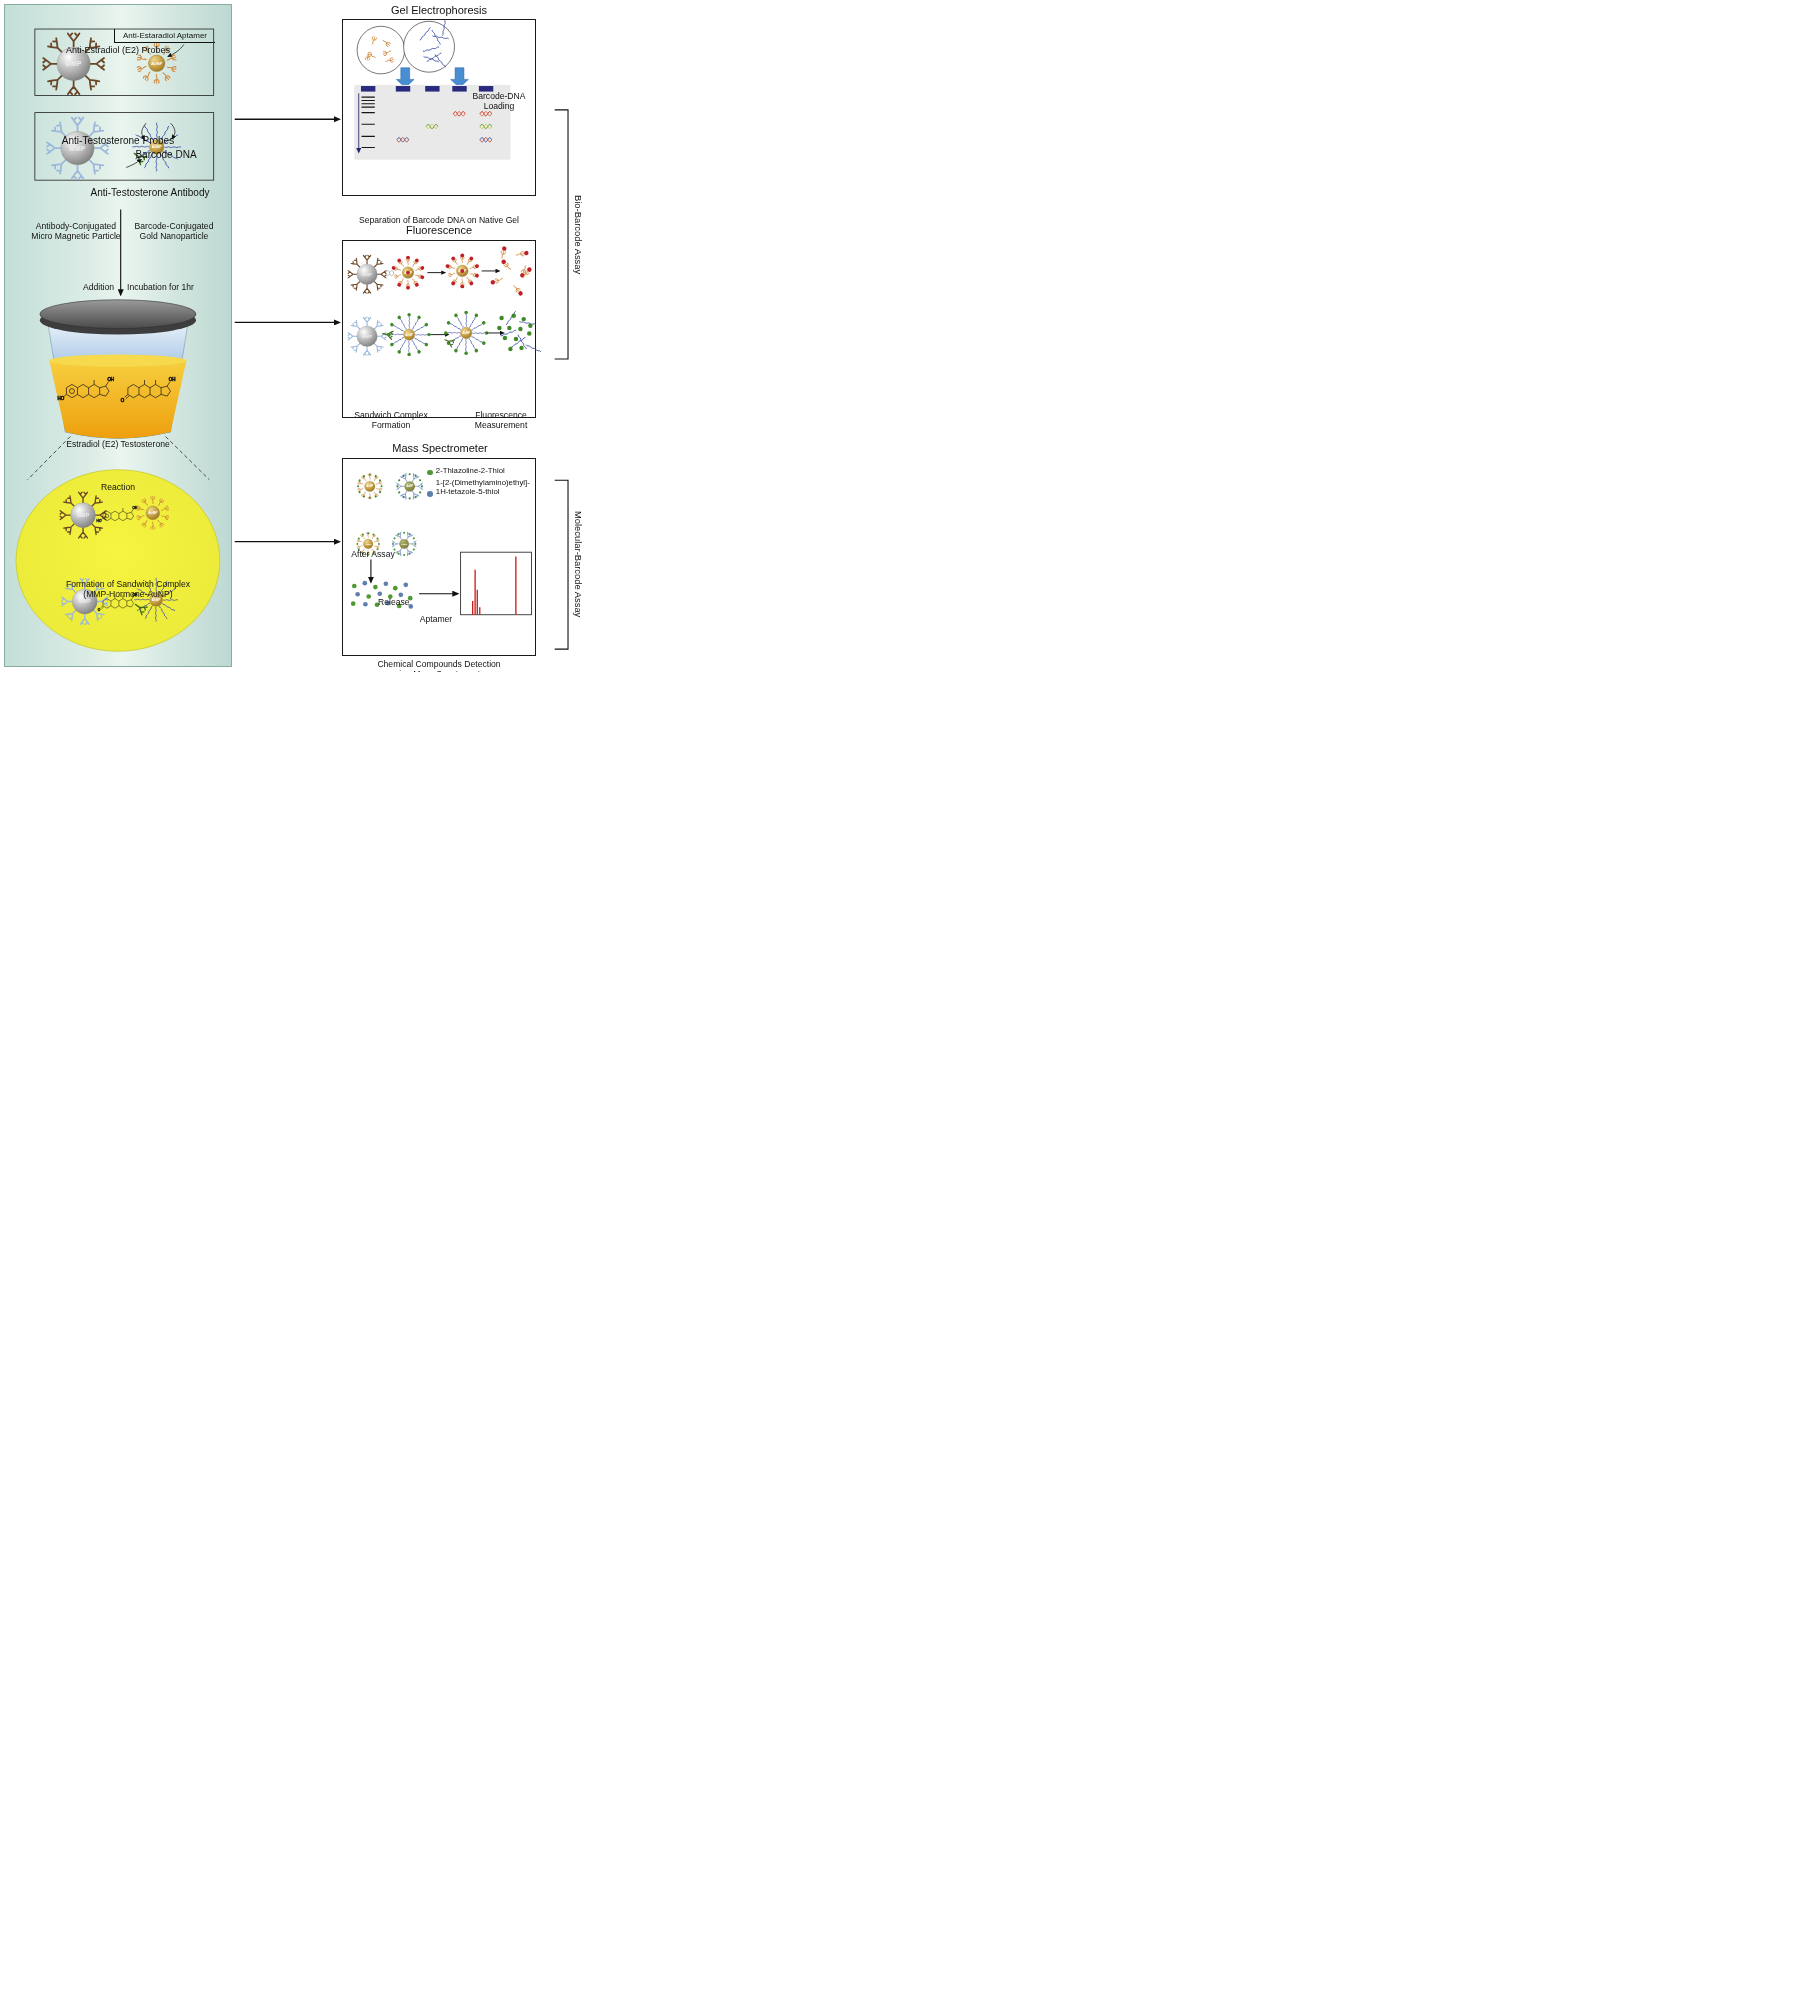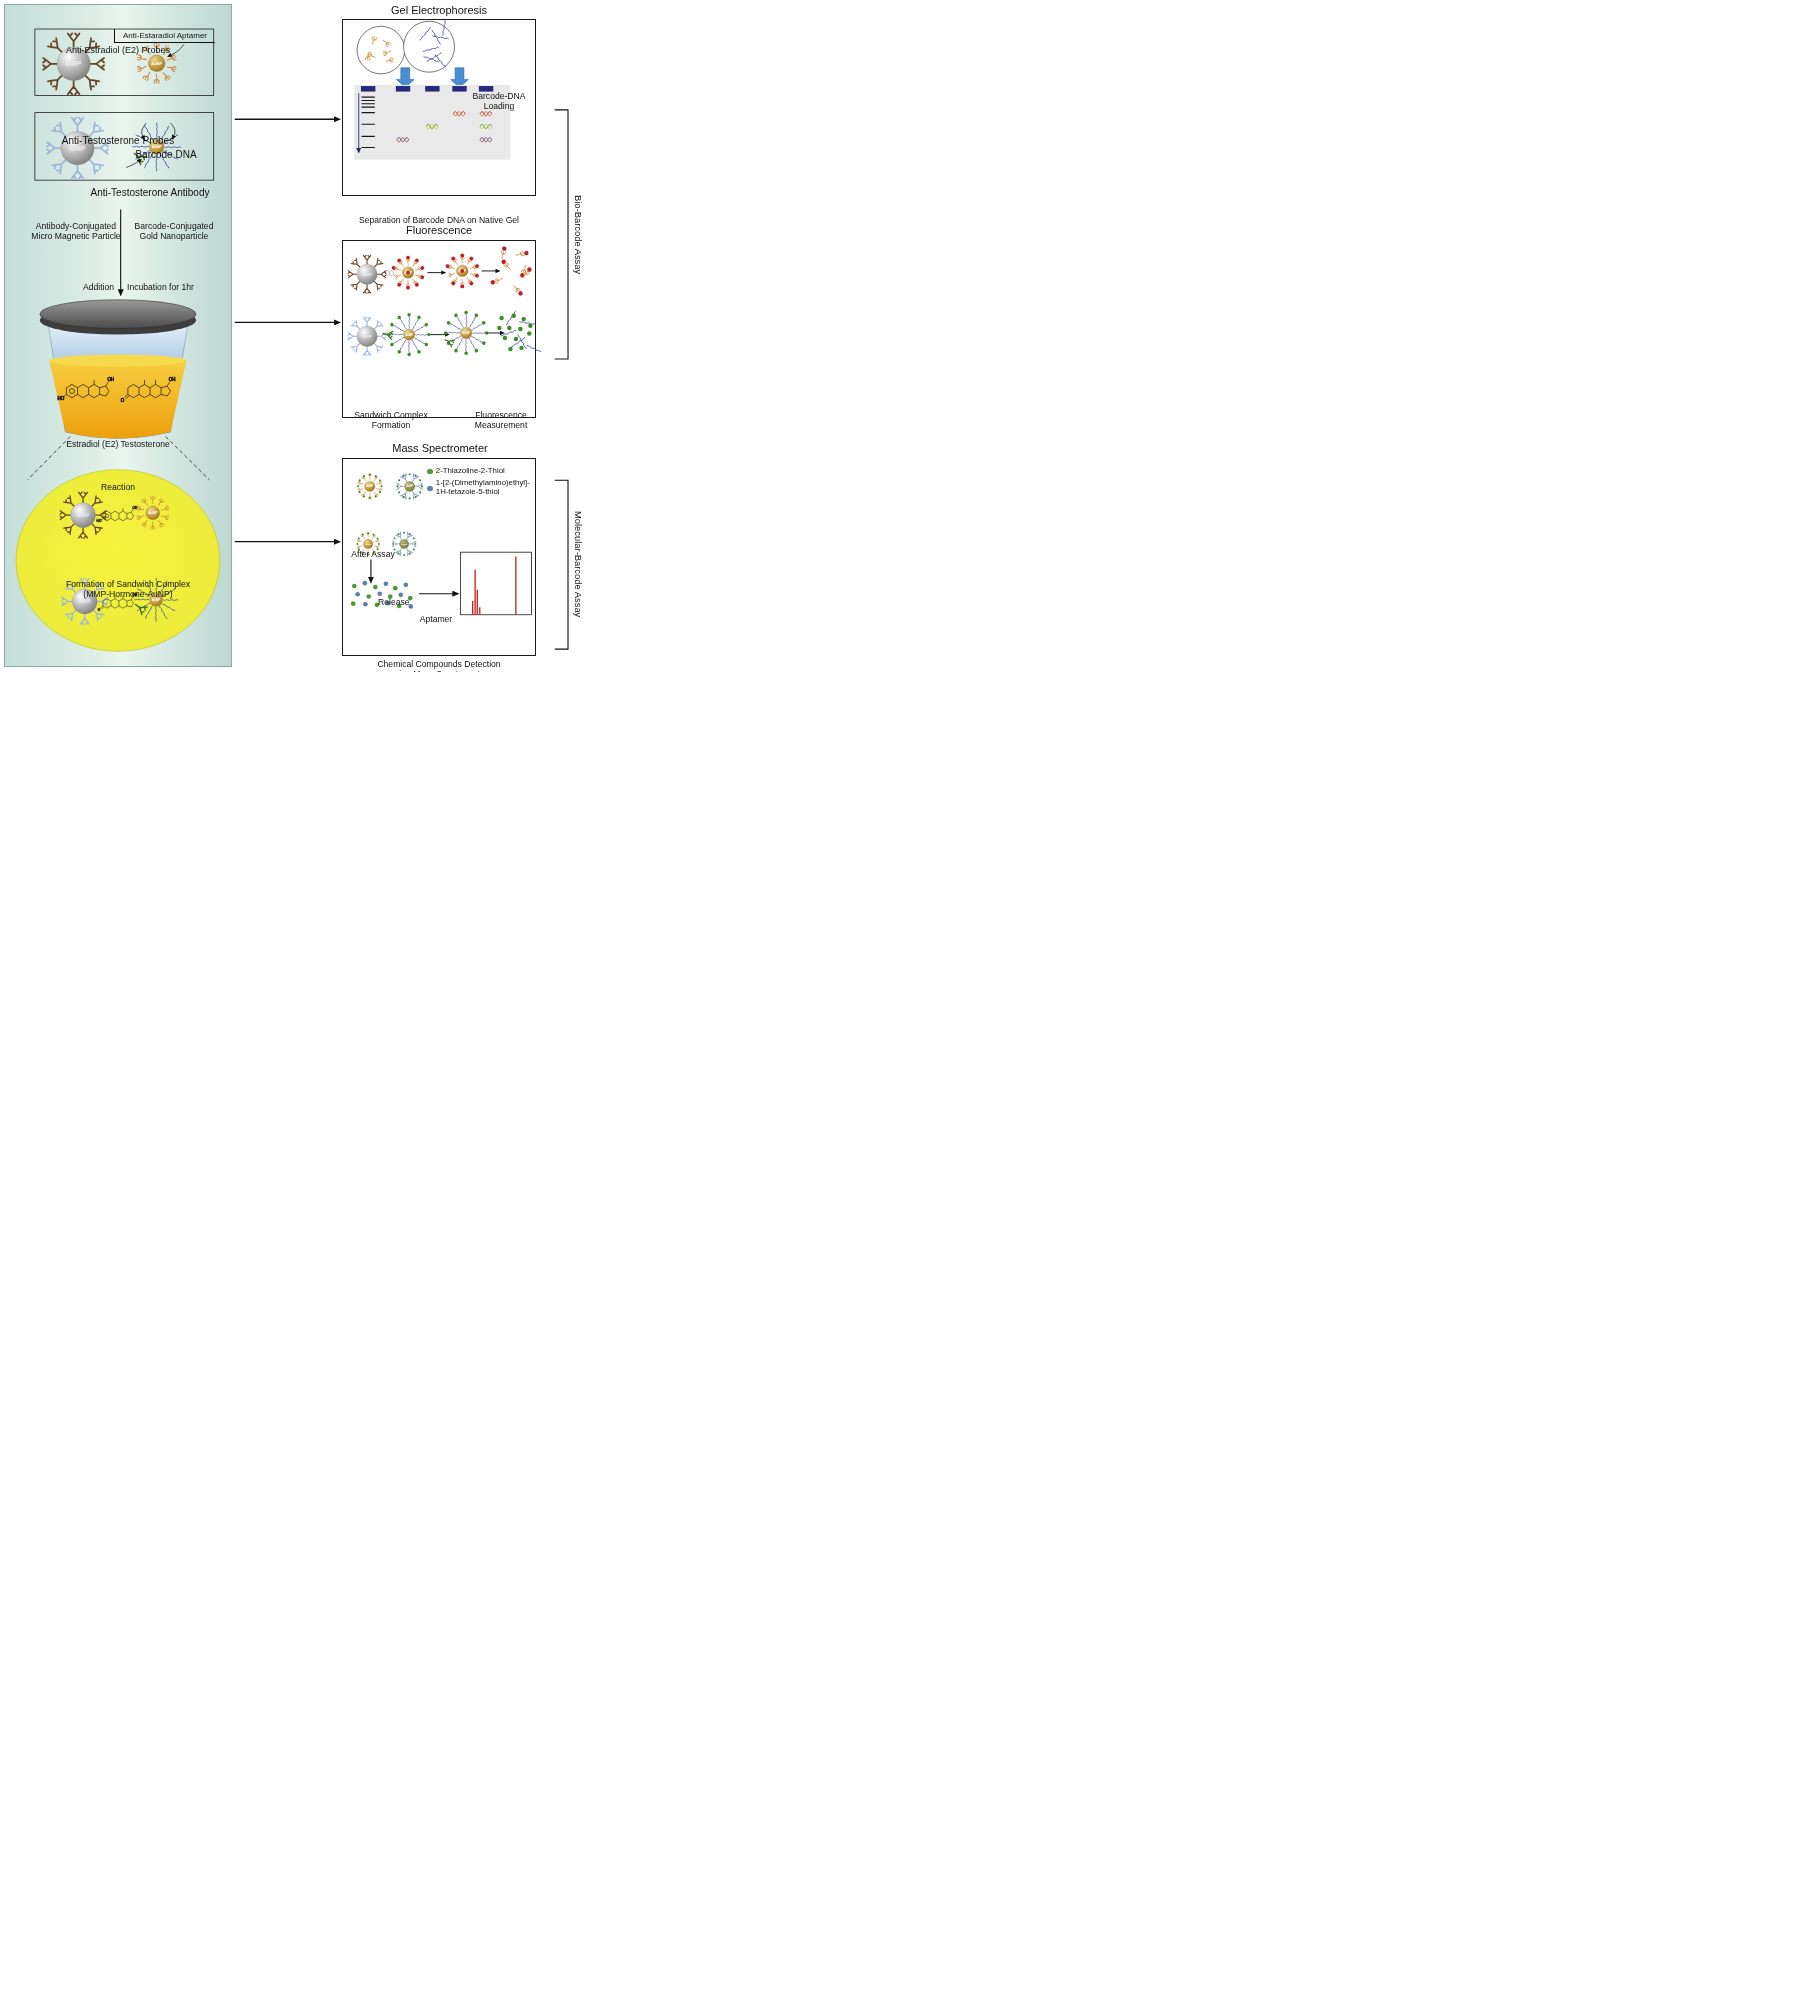--- a/index.html
+++ b/index.html
@@ -35,21 +35,21 @@
   .lbl{position:absolute;color:#111;font-size:8.6px;line-height:1.22;text-align:center;
        white-space:pre-line;transform:translateX(-50%);margin-top:36px;}
   .lbl.small{font-size:10px;padding-left:16px;}
   .lbl.leftal{transform:none;text-align:center;}
   .lbl.rightal{transform:none;text-align:right;}
   .ptitle{position:absolute;transform:translateX(-50%);font-size:11px;color:#111;white-space:nowrap;}
   .corner-label{position:absolute;left:114px;top:29px;width:100px;height:13.3px;
       border-left:0.8px solid #111;border-bottom:0.8px solid #111;
       display:flex;align-items:center;justify-content:center;font-size:8px;color:#111;}
   .legend{position:absolute;left:427px;top:466px;font-size:7.8px;color:#111;}
-  .lrow{display:flex;align-items:center;gap:3.3px;margin-bottom:2.8px;white-space:pre-line;line-height:1.2;}
+  .lrow{display:flex;align-items:flex-end;gap:3.3px;margin-bottom:2.8px;white-space:pre-line;line-height:1.2;}
   .dot{width:5.5px;height:5.5px;border-radius:50%;margin-top:1.7px;flex:0 0 auto;background:#888;}
   .vlabel{position:absolute;writing-mode:vertical-rl;text-orientation:mixed;
       font-size:9.4px;color:#111;text-align:center;}
 </style>
 </head>
 <body>
 
 <div class="canvas">
 
   <div class="panel-left"></div>

